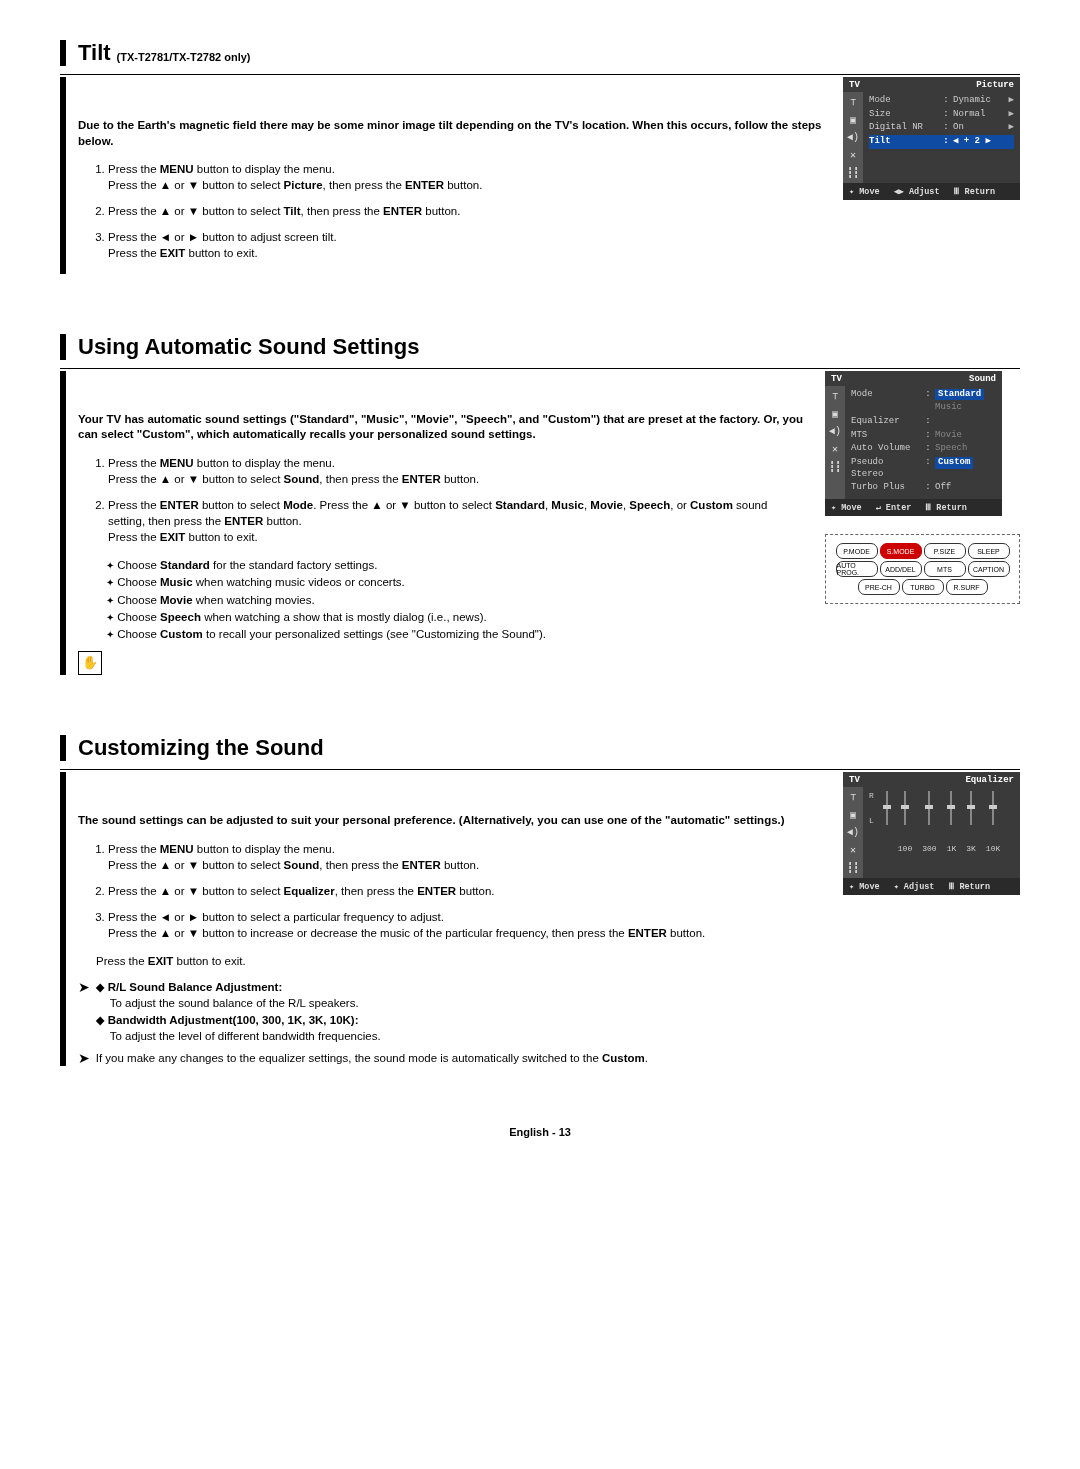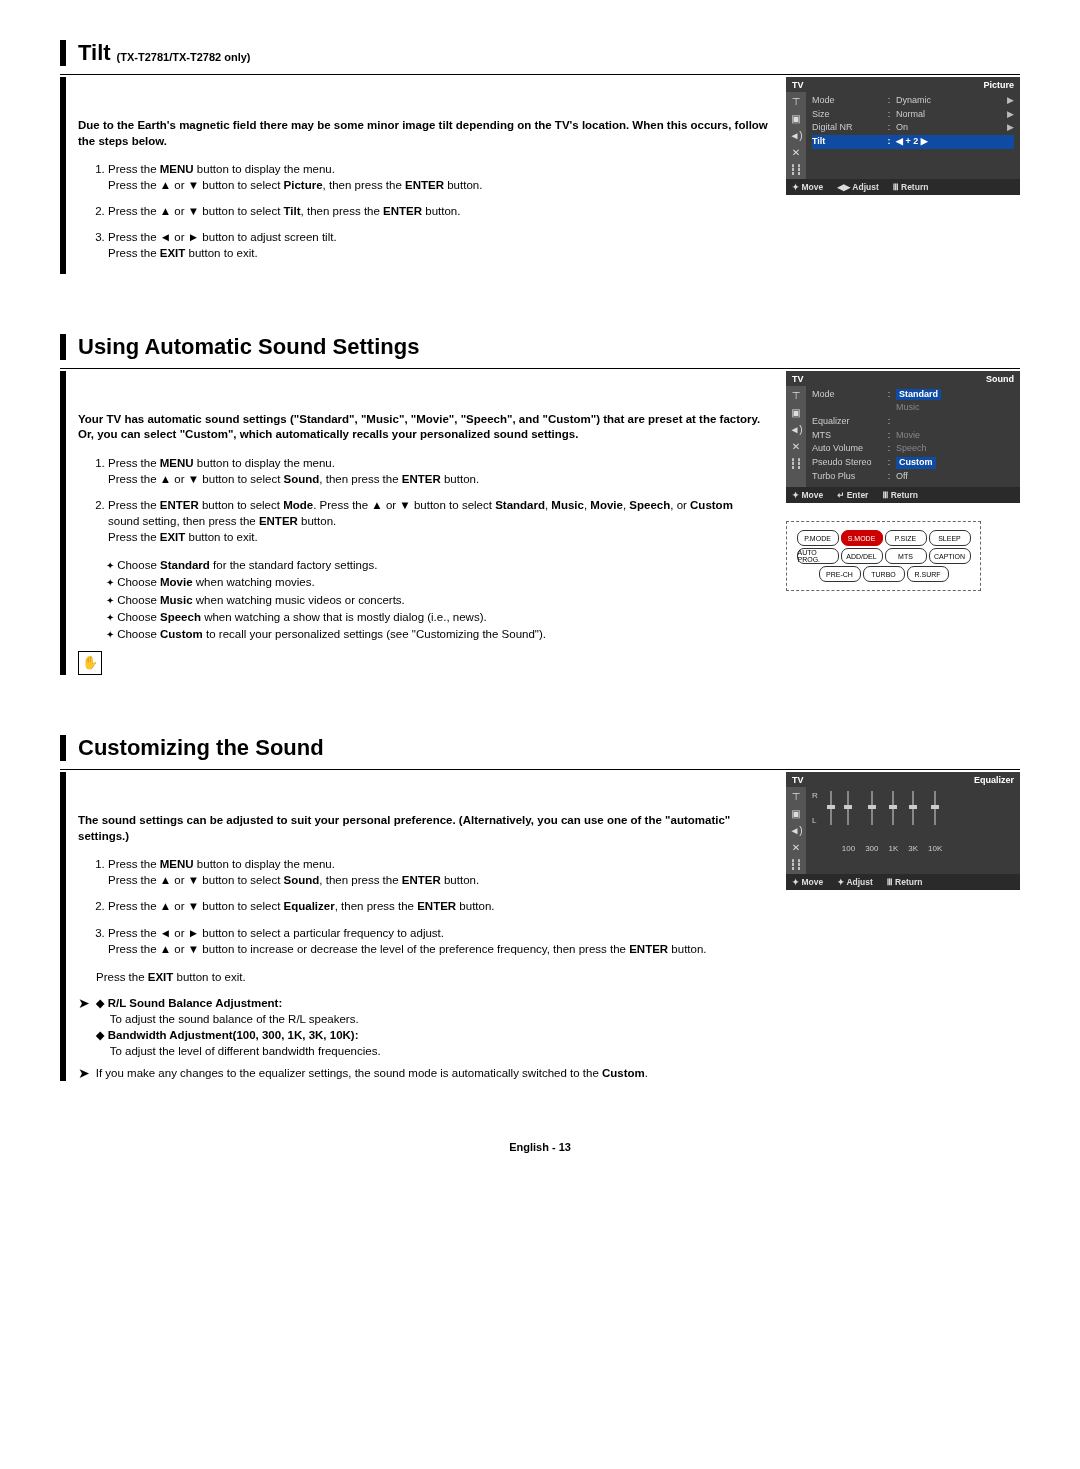--- a/index.html
+++ b/index.html
@@ -117,25 +117,25 @@
   .diamond-list li::before {
     content: "◆ ";
   }
   .diamond-sub {
     margin-left: 14px;
   }
   .b { font-weight: bold; }
 
   
   .osd {
-    width: 234px;
+    width: 177px;
     background: #3a3a3a;
     color: #ccc;
     font-size: 9px;
-    font-family: Liberation Sans, sans-serif;
+    font-family: Liberation Mono, monospace;
     flex-shrink: 0;
   }
   .osd-hdr {
     display: flex;
     justify-content: space-between;
     padding: 3px 6px 2px 6px;
     font-weight: bold;
     color: #fff;
     font-size: 9px;
   }
@@ -360,22 +360,22 @@
           <span>Press the </span><span class="b">MENU</span><span> button to display the menu.</span><br>
           <span>Press the ▲ or ▼ button to select </span><span class="b">Sound</span><span>, then press the </span><span class="b">ENTER</span><span> button.</span>
         </li>
         <li>
           <span>Press the </span><span class="b">ENTER</span><span> button to select </span><span class="b">Mode</span><span>. Press the ▲ or ▼ button to select </span><span class="b">Standard</span><span>, </span><span class="b">Music</span><span>, </span><span class="b">Movie</span><span>, </span><span class="b">Speech</span><span>, or </span><span class="b">Custom</span><span> sound setting, then press the </span><span class="b">ENTER</span><span> button.</span><br>
           <span>Press the </span><span class="b">EXIT</span><span> button to exit.</span>
         </li>
       </ol>
       <ul class="bullets">
         <li><span>Choose </span><span class="b">Standard</span><span> for the standard factory settings.</span></li>
+        <li><span>Choose </span><span class="b">Music</span><span> when watching music videos or concerts.</span></li>
         <li><span>Choose </span><span class="b">Movie</span><span> when watching movies.</span></li>
-        <li><span>Choose </span><span class="b">Music</span><span> when watching music videos or concerts.</span></li>
         <li><span>Choose </span><span class="b">Speech</span><span> when watching a show that is mostly dialog (i.e., news).</span></li>
         <li><span>Choose </span><span class="b">Custom</span><span> to recall your personalized settings (see "Customizing the Sound").</span></li>
       </ul>
       <div class="note-row">
         <div class="note-icon">✋</div>
       </div>
     </div>
 
     <div style="display:flex;flex-direction:column;gap:18px;">
 
@@ -474,21 +474,21 @@
       <ol class="steps">
         <li>
           <span>Press the </span><span class="b">MENU</span><span> button to display the menu.</span><br>
           <span>Press the ▲ or ▼ button to select </span><span class="b">Sound</span><span>, then press the </span><span class="b">ENTER</span><span> button.</span>
         </li>
         <li>
           <span>Press the ▲ or ▼ button to select </span><span class="b">Equalizer</span><span>, then press the </span><span class="b">ENTER</span><span> button.</span>
         </li>
         <li>
           <span>Press the ◄ or ► button to select a particular frequency to adjust.</span><br>
-          <span>Press the ▲ or ▼ button to increase or decrease the level of the preference frequency, then press the </span><span class="b">ENTER</span><span> button.</span>
+          <span>Press the ▲ or ▼ button to increase or decrease the music of the particular frequency, then press the </span><span class="b">ENTER</span><span> button.</span>
         </li>
       </ol>
       <div class="indent-step">
         <span>Press the </span><span class="b">EXIT</span><span> button to exit.</span>
       </div>
 
       <div class="arrow-note">
         <span class="arr">➤</span>
         <div>
           <ul class="diamond-list">

